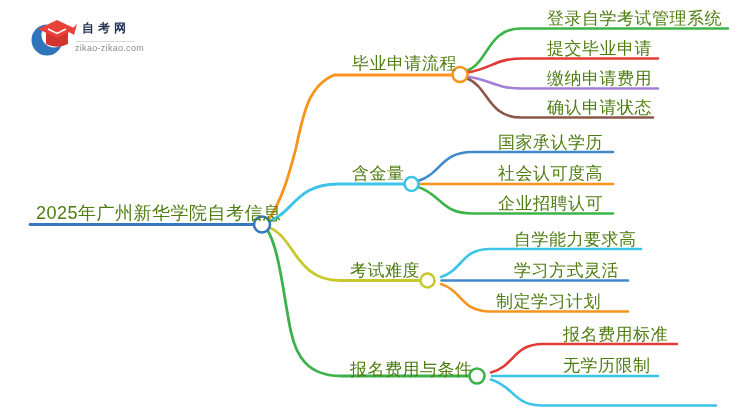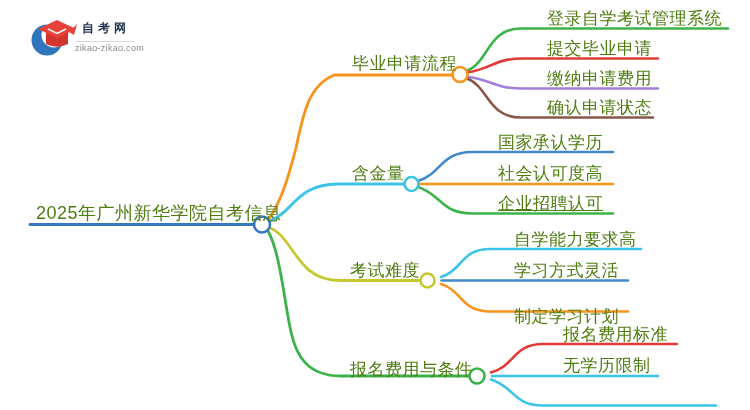--- a/index.html
+++ b/index.html
@@ -85,24 +85,24 @@
 
   <div class="lbl" style="left:352px;top:54px;">毕业申请流程</div>
   <div class="lbl" style="left:547px;top:9px;">登录自学考试管理系统</div>
   <div class="lbl" style="left:547px;top:39px;">提交毕业申请</div>
   <div class="lbl" style="left:547px;top:69px;">缴纳申请费用</div>
   <div class="lbl" style="left:547px;top:98px;">确认申请状态</div>
 
   <div class="lbl" style="left:352px;top:164px;">含金量</div>
   <div class="lbl" style="left:498px;top:133px;">国家承认学历</div>
   <div class="lbl" style="left:498px;top:164px;">社会认可度高</div>
-  <div class="lbl" style="left:498px;top:194px;text-decoration:underline;">企业招聘认可</div>
+  <div class="lbl" style="left:498px;top:194px;">企业招聘认可</div>
 
   <div class="lbl" style="left:350px;top:261px;">考试难度</div>
   <div class="lbl" style="left:514px;top:230px;">自学能力要求高</div>
   <div class="lbl" style="left:514px;top:261px;">学习方式灵活</div>
-  <div class="lbl" style="left:514px;top:292px;margin-top:15px;">制定学习计划</div>
+  <div class="lbl" style="left:496px;top:292px;">制定学习计划</div>
 
   <div class="lbl" style="left:350px;top:360px;text-align:right;">报名费用与条件</div>
   <div class="lbl" style="left:563px;top:325px;">报名费用标准</div>
   <div class="lbl" style="left:563px;top:356px;">无学历限制</div>
 
 </div>
 
 </body></html>

